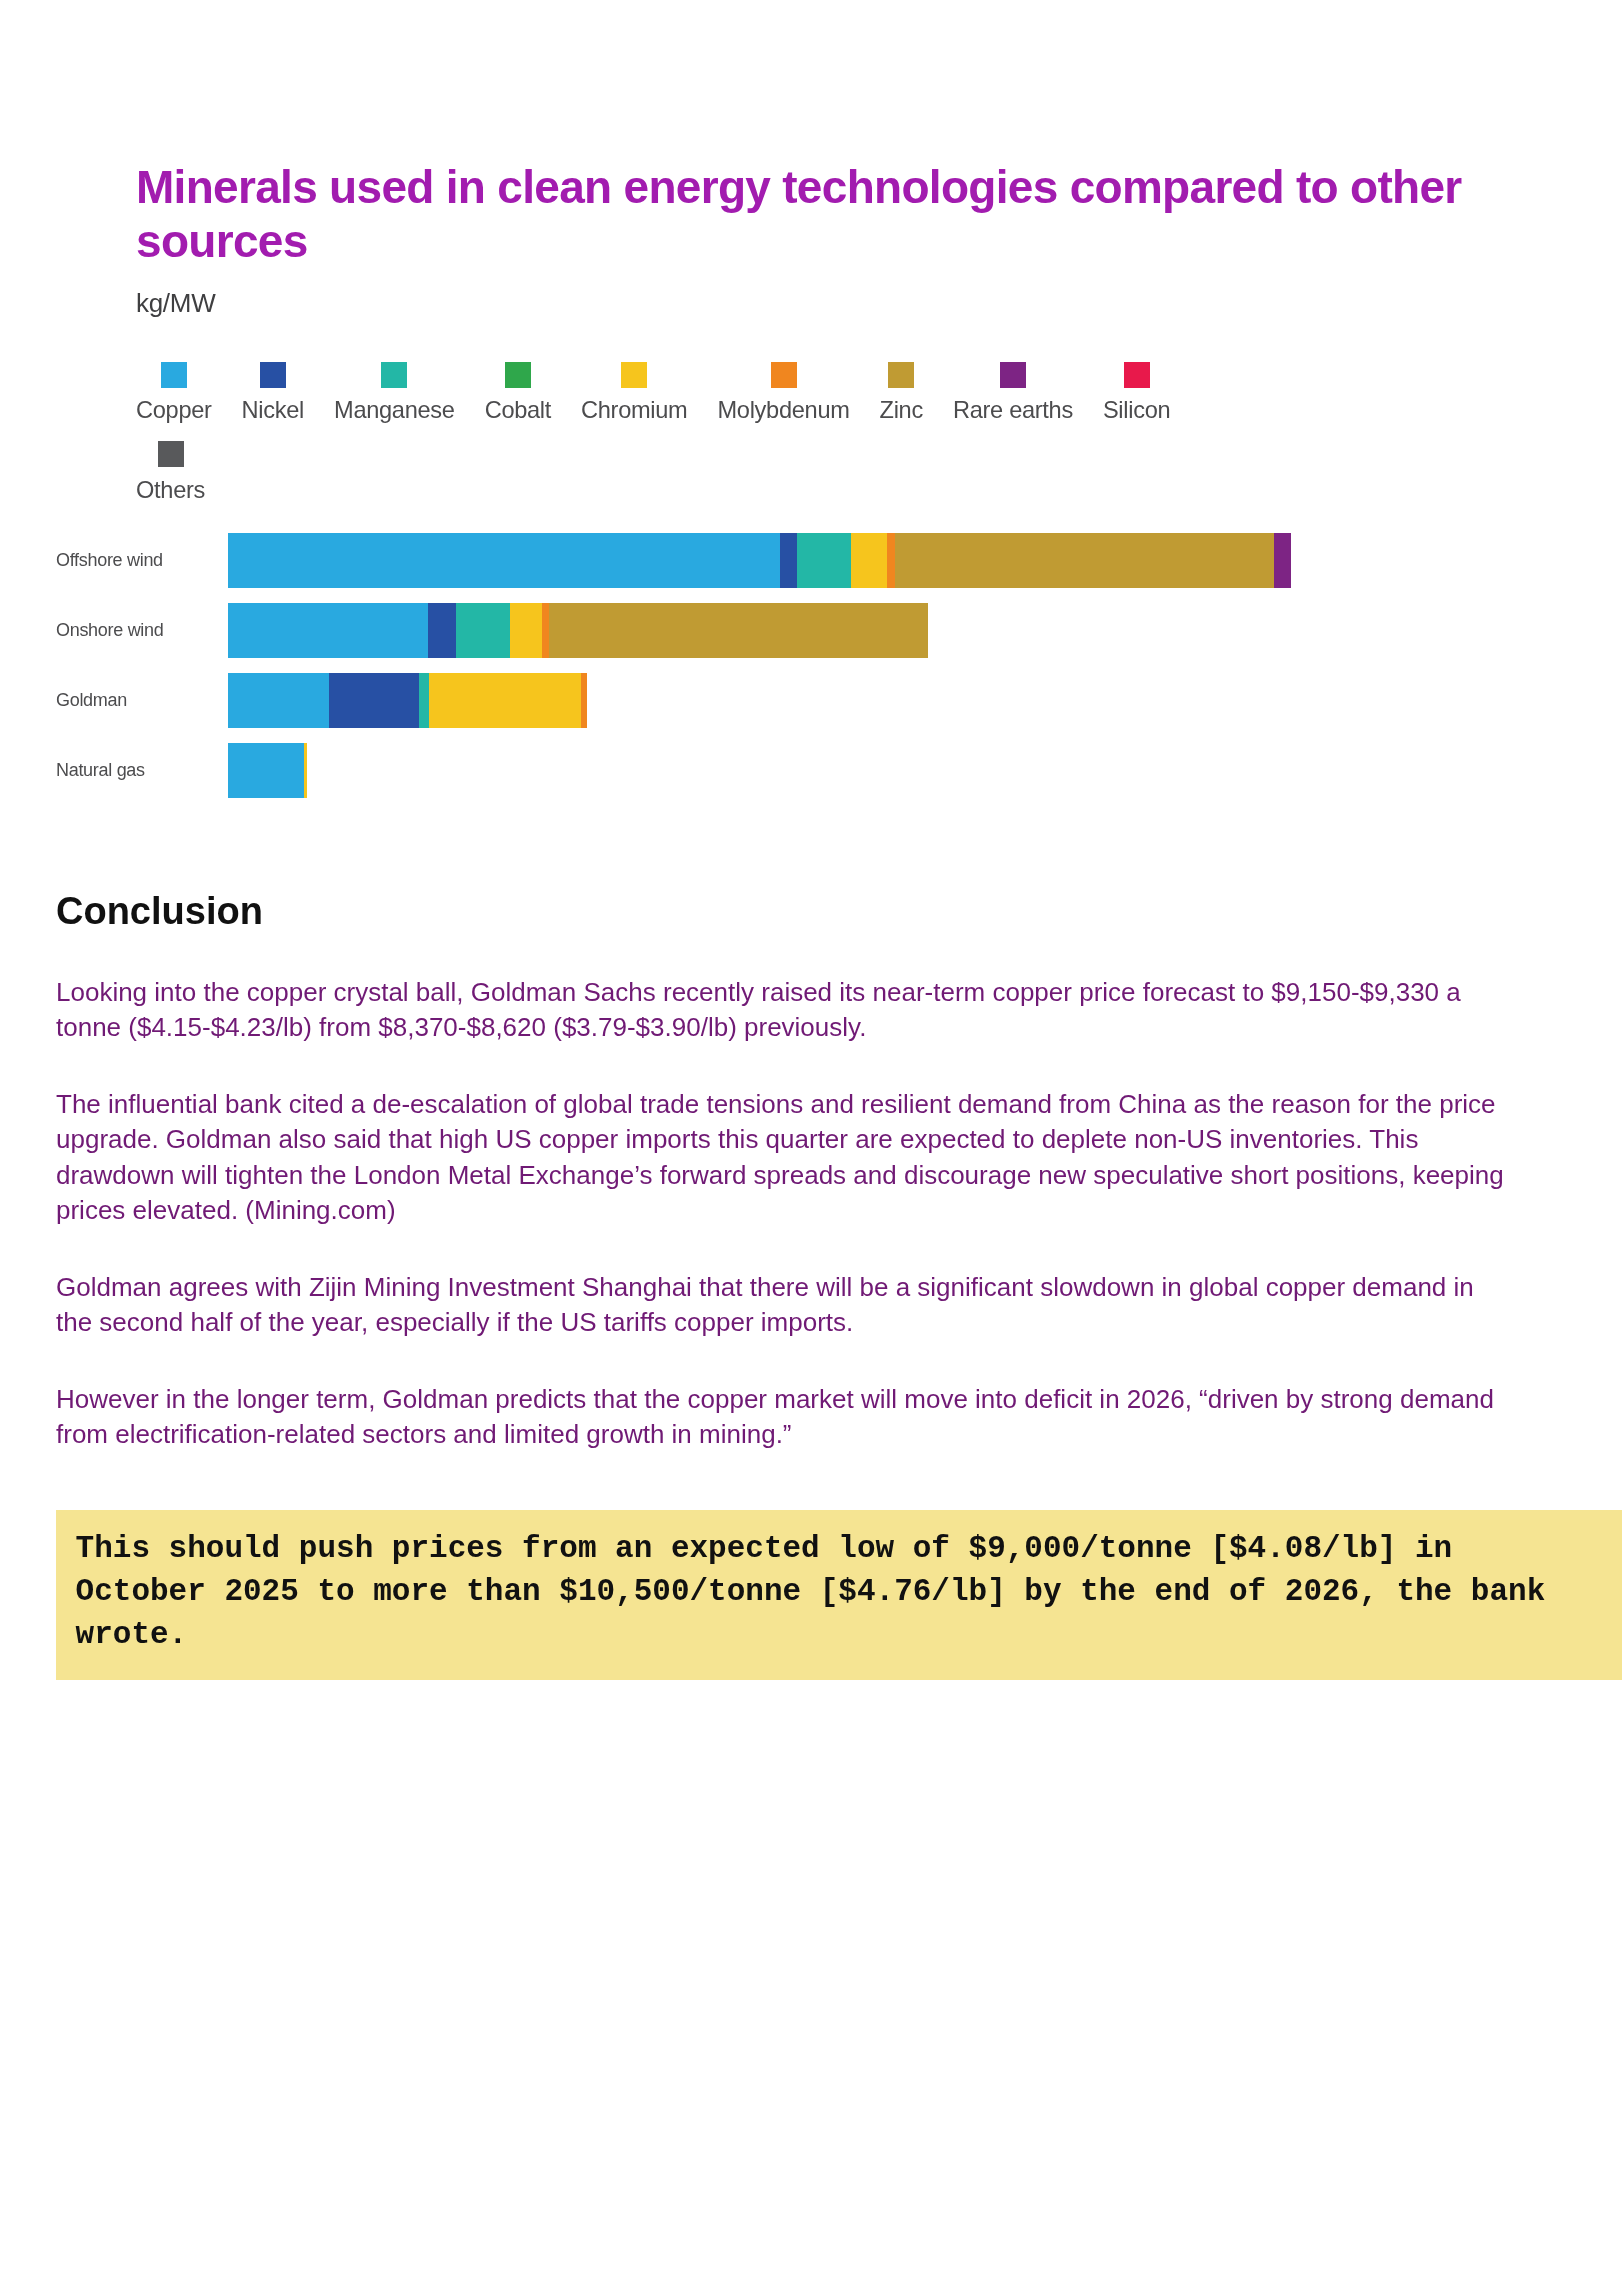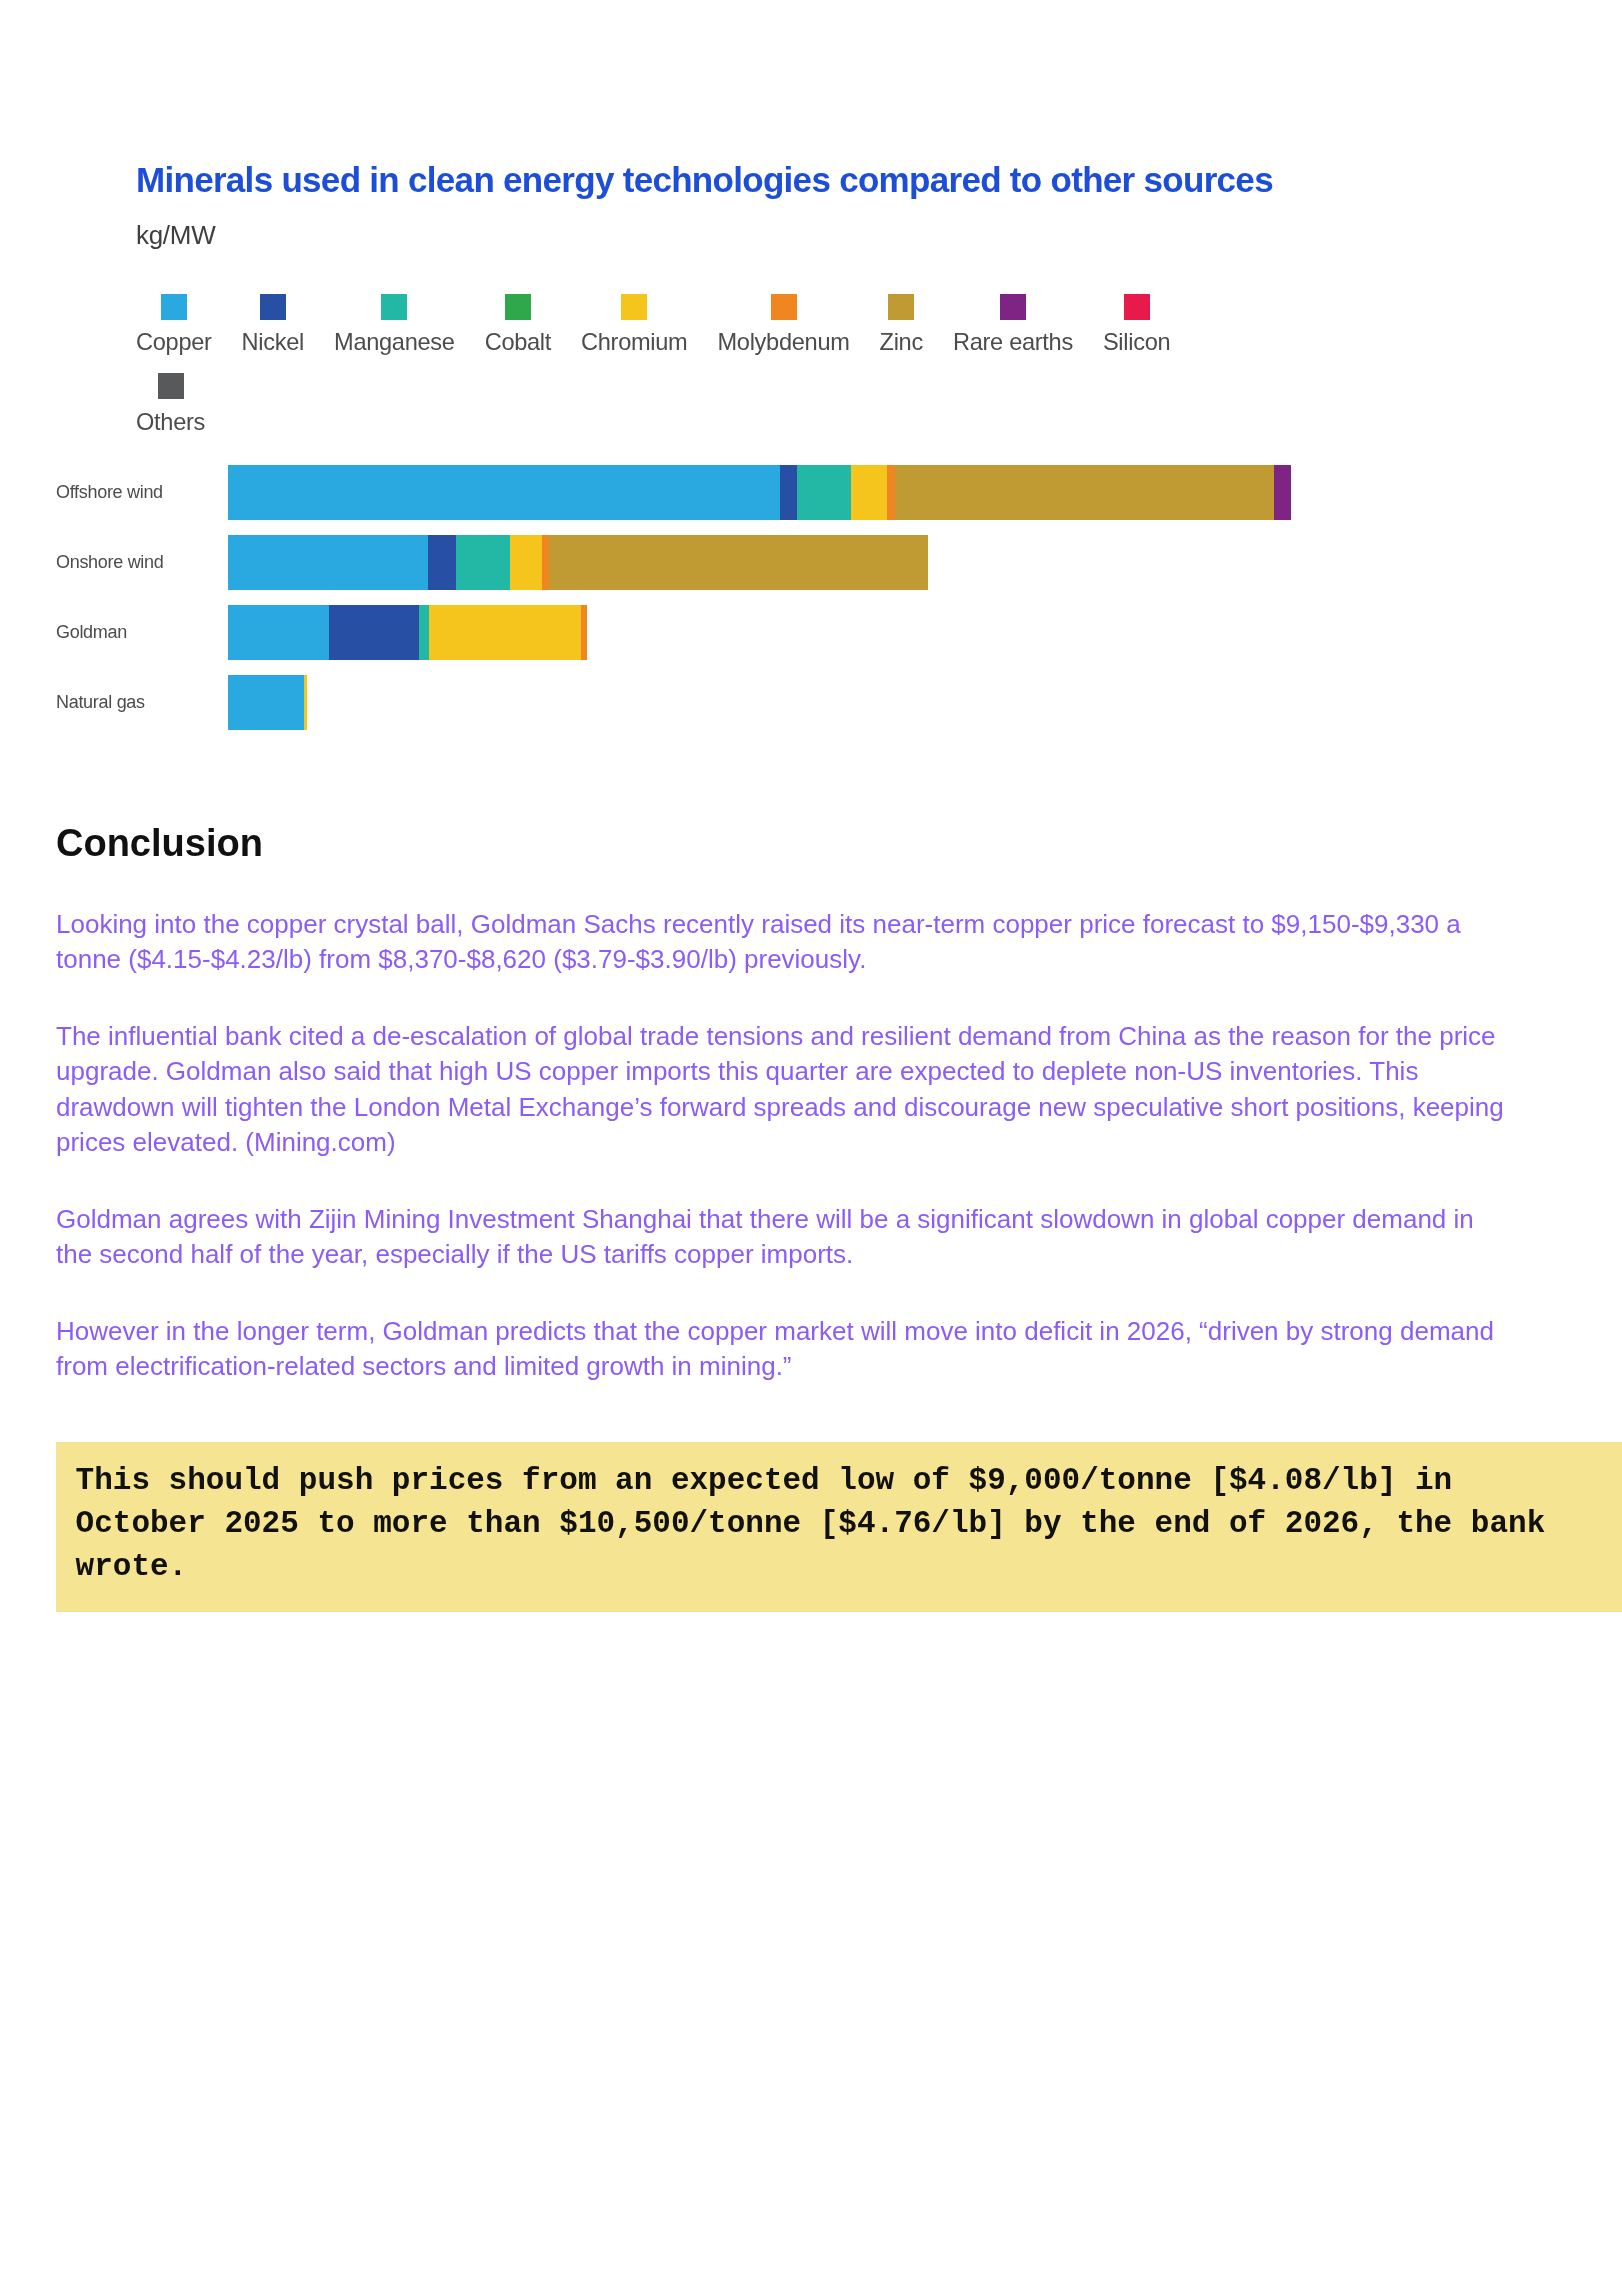--- a/index.html
+++ b/index.html
@@ -9,22 +9,22 @@
     font-family: "Liberation Sans", sans-serif;
     color: #1a1a1a;
     overflow: hidden;
   }
   .page { width: 1623px; height: 2295px; position: relative; }
 
   
   .chart { margin: 160px 56px 0 56px; }
   .chart-title {
     margin: 0 0 0 80px;
-    font-size: 35px; font-weight: bold; letter-spacing: -0.7px;
-    color: #1d4ed8;
+    font-size: 46px; font-weight: bold; letter-spacing: -0.7px;
+    color: #a21caf;
   }
   .chart-units {
     margin: 19.6px 0 0 80px;
     font-size: 26px; color: #3f3f41; letter-spacing: -0.3px;
   }
   .legend { margin: 43px 0 0 80px; }
   .legend-row {
     display: flex; align-items: center; gap: 30px;
     margin-bottom: 17px; flex-wrap: nowrap;
   }
@@ -50,21 +50,21 @@
 
   
   .article { margin: 0 56px 0 56px; }
   .article h2 {
     margin: 92px 0 0 0;
     font-size: 38px; font-weight: bold; color: #111111;
   }
   .article p.body-par {
     margin: 42px 0 0 0;
     max-width: 1459px;
-    font-size: 26px; line-height: 1.35; color: #8b5cf6;
+    font-size: 26px; line-height: 1.35; color: #701a75;
   }
   .highlight-box {
     margin-top: 58px;
     width: 1601px; box-sizing: border-box;
     padding: 18.3px 111px 23.6px 19.6px;
     font-family: Liberation Mono, monospace;
   }
   .highlight-box p {
     margin: 0;
     font-size: 31px; font-weight: bold; line-height: 1.38; color: #111111;

